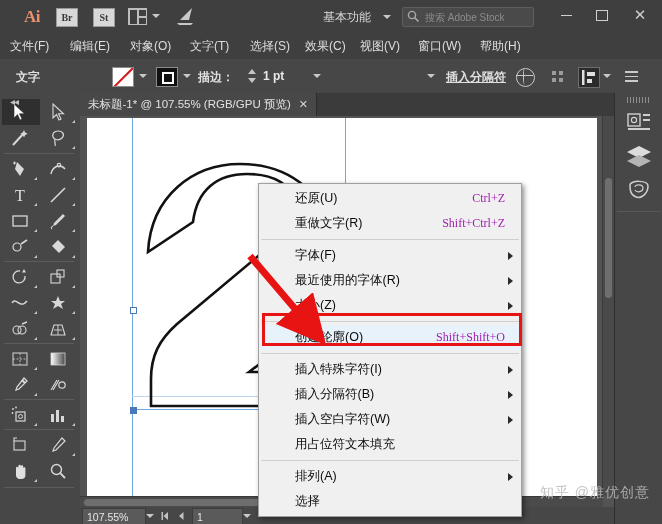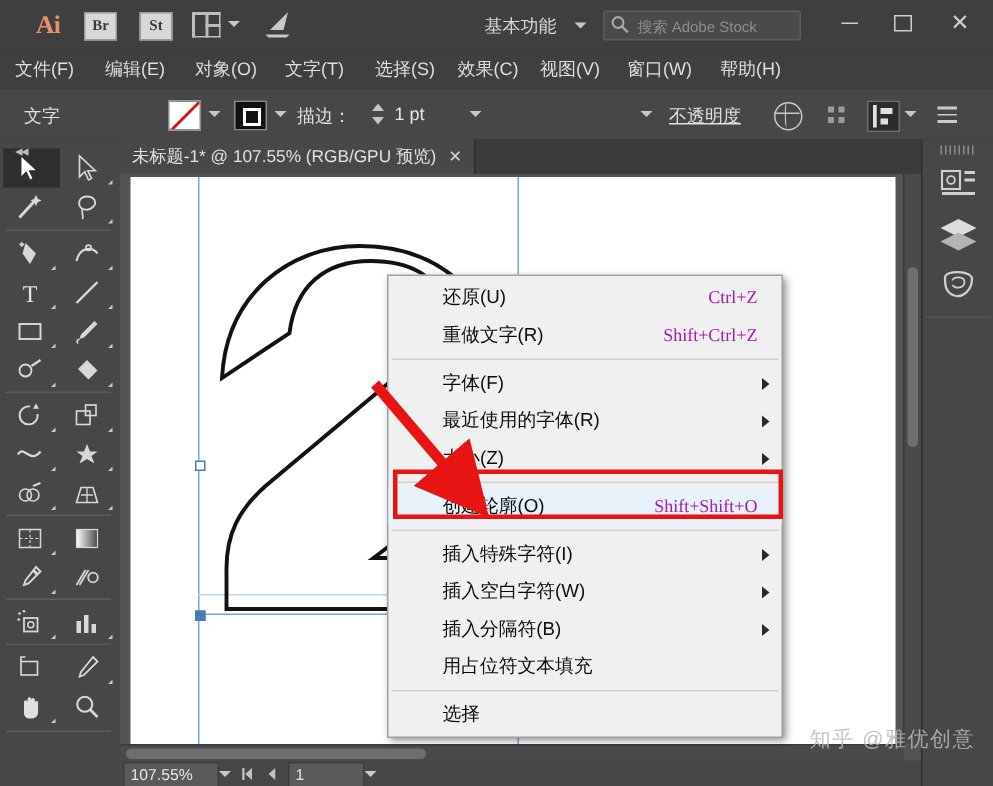--- a/index.html
+++ b/index.html
@@ -96,21 +96,21 @@
     font-size: 12px; color: #dedede; white-space: nowrap;
   }
 
   
   .controlbar {
     position: absolute; left: 0; top: 59px; width: 662px; height: 34px;
     background: #474747;
     border-bottom: 1px solid #2e2e2e;
   }
   .ctl-label {
-    position: absolute; font-size: 12px; color: #e0e0e0; white-space: nowrap;
+    position: absolute; font-size: 12px; color: #e0e0e0; white-space: nowrap; font-weight: bold;
   }
   .swatch-none {
     position: absolute; left: 112px; top: 8px; width: 20px; height: 18px;
     background: #ffffff; border: 1px solid #8b8b8b; overflow: hidden;
   }
   .swatch-none::after {
     content: ""; position: absolute; left: -3px; top: 8px;
     width: 28px; height: 2px; background: #d01a1a;
     transform: rotate(-45deg); transform-origin: center;
   }
@@ -407,21 +407,21 @@
 
     <div class="stepper">
       <span class="t"></span>
         <span class="b"></span>
     </div>
     <div class="ctl-label" style="left:263px;top:10px;color:#e8e8e8">1 pt</div>
     <span class="chev" id="chev-weight"></span>
 
     <span class="chev" id="chev-profile"></span>
 
-    <div class="ctl-label" style="left:446px;top:10px;text-decoration:underline">不透明度</div>
+    <div class="ctl-label" style="left:446px;top:10px;text-decoration:underline">插入分隔符</div>
 
     <div class="globe"></div>
 
     <div class="dots4">
       <i style="left:0;top:0"></i>
         <i style="left:7px;top:0"></i>
       <i style="left:0;top:7px"></i>
         <i style="left:7px;top:7px"></i>
     </div>
 
@@ -786,33 +786,37 @@
       <span class="accel">Shift+Shift+O</span>
     </div>
 
     <div class="ctxsep"></div>
 
     <div class="ctxrow">
       <span>插入特殊字符(I)</span>
       <span class="sub"></span>
     </div>
     <div class="ctxrow">
+      <span>插入分隔符(B)</span>
+      <span class="sub"></span>
+    </div>
+    <div class="ctxrow">
       <span>插入空白字符(W)</span>
       <span class="sub"></span>
     </div>
     <div class="ctxrow">
-      <span>插入分隔符(B)</span>
+      <span>用占位符文本填充</span>
+    </div>
+
+    <div class="ctxsep"></div>
+
+    <div class="ctxrow">
+      <span>排列(A)</span>
       <span class="sub"></span>
     </div>
-    <div class="ctxrow">
-      <span>用占位符文本填充</span>
-    </div>
-
-    <div class="ctxsep"></div>
-
     <div class="ctxrow">
       <span>选择</span>
     </div>
 
   </div>
 
   <div class="redbox"></div>
   <svg class="arrow-svg" width="110" height="95" viewBox="0 0 110 95">
     <defs>
       <marker id="ah" markerWidth="7" markerHeight="7" refX="3" refY="3.5" orient="auto">

